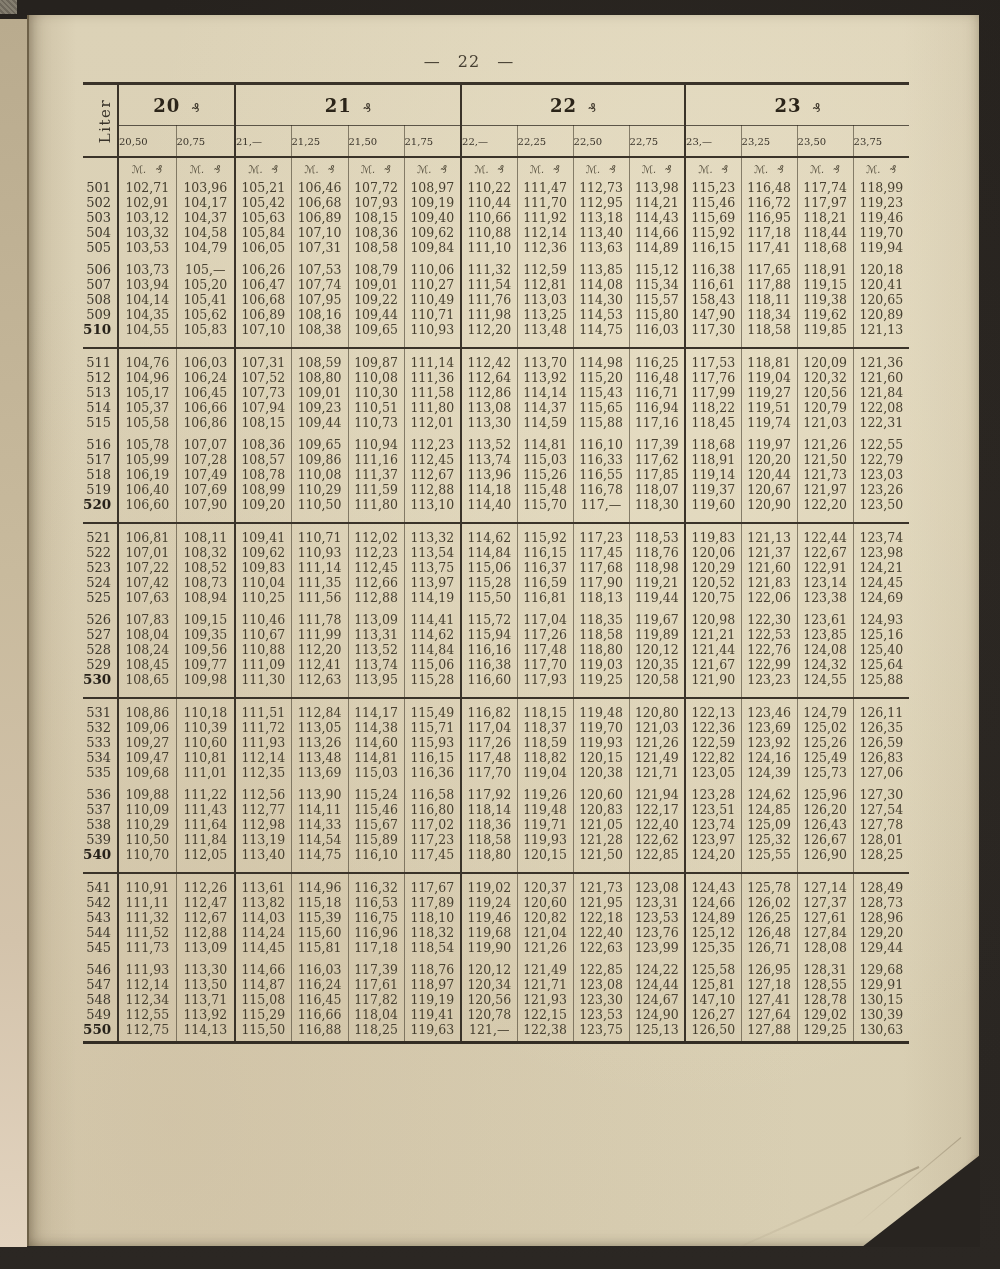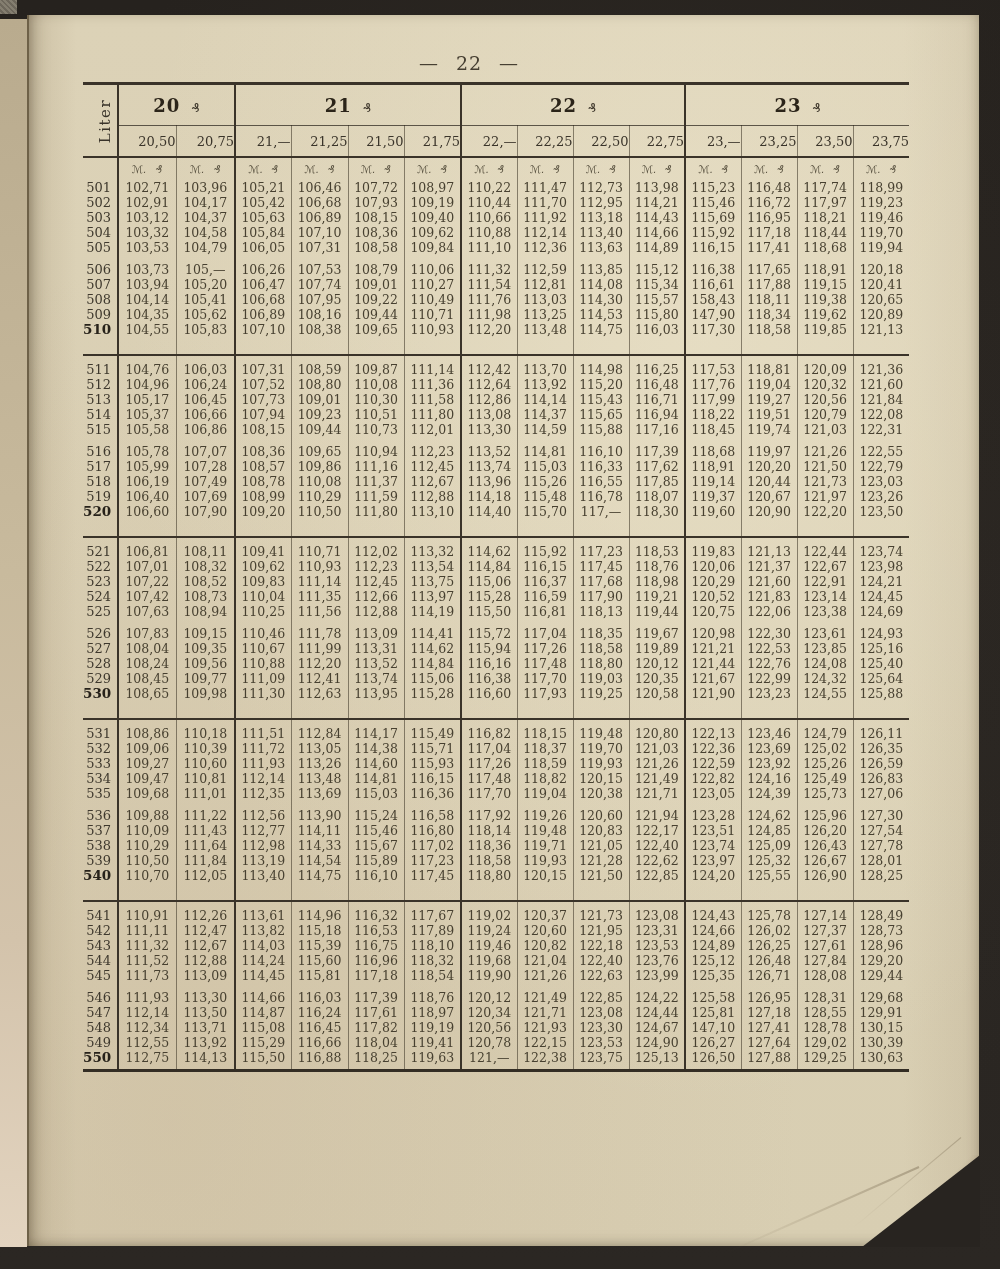--- a/index.html
+++ b/index.html
@@ -40,60 +40,60 @@
     clip-path:polygon(0 100%,100% 0,0 0);}
   .crease-line-1{position:absolute;right:60px;bottom:78px;width:210px;height:2px;
     background:linear-gradient(to right, rgba(0,0,0,0), rgba(110,95,70,.40));
     transform:rotate(-24deg);transform-origin:right center;}
   .crease-line-2{position:absolute;right:18px;bottom:108px;width:140px;height:1px;
     background:linear-gradient(to right, rgba(0,0,0,0), rgba(110,95,70,.35));
     transform:rotate(-40deg);transform-origin:right center;}
 
   
   .page-number{position:absolute;left:0;right:70px;top:37px;text-align:center;
-    font-size:19px;color:#463f32;letter-spacing:1px;}
+    font-size:16px;color:#463f32;letter-spacing:1px;}
   .page-number .num{margin:0 17px;}
   .page-title{position:absolute;right:78px;top:27px;
     font-size:27px;font-weight:700;color:#241f18;letter-spacing:.5px;}
 
   
   .table-wrap{position:absolute;left:54px;top:67px;width:828px;}
   table{border-collapse:collapse;table-layout:fixed;width:826px;
     --heavy:#3a3329;
     color:#474030;}
   th,td{padding:0;margin:0;font-weight:normal;overflow:hidden;white-space:nowrap;}
 
   
   th.corner{border-top:3px solid var(--heavy);border-right:2px solid var(--heavy);
     border-bottom:2px solid var(--heavy);text-align:center;vertical-align:middle;}
   .rot{display:inline-block;transform:rotate(-90deg);font-size:15px;letter-spacing:1.5px;color:#39332a;}
   th.ghead{border-top:3px solid var(--heavy);border-left:2px solid var(--heavy);
     border-bottom:1px solid rgba(58,51,41,.8);height:40px;text-align:center;vertical-align:middle;}
   .gnum{font-size:18px;font-weight:700;color:#2b2419;letter-spacing:1px;}
   .gpf{font-size:13px;color:#3c352a;margin-left:11px;font-family:"DejaVu Sans",sans-serif;}
-  th.phead{height:30px;font-size:13px;color:#3a342a;text-align:right;vertical-align:middle;
+  th.phead{height:30px;font-size:10px;color:#3a342a;text-align:left;vertical-align:middle;
     border-bottom:2px solid var(--heavy);}
   tr.units td{height:22px;vertical-align:middle;}
   tr.units .usym{display:flex;justify-content:space-evenly;align-items:center;padding:0 4px;}
   .umk,.upf{font-style:italic;font-size:10.5px;color:#5b5442;font-family:"DejaVu Sans",sans-serif;}
   td.uliter{border-right:2px solid var(--heavy);}
 
   
   .vh{border-left:2px solid var(--heavy);}
   .vt{border-left:1px solid rgba(74,66,50,.62);}
 
   
   tbody td{height:15px;line-height:15px;font-size:12.5px;}
   td.liter{text-align:right;padding-right:6px;border-right:2px solid var(--heavy);
     font-size:13px;color:#3e382d;}
   td.val{text-align:center;}
   tr.bold td.liter{font-weight:700;color:#27221a;font-size:13.5px;}
   tr.gap td{padding-top:7px;}
   tr.padtop td{padding-top:6px;}
-  tr.rule td{border-bottom:2px solid var(--heavy);padding-bottom:17px;}
+  tr.rule td{border-bottom:2px solid var(--heavy);padding-bottom:10px;}
   tr.last td{border-bottom:3px solid #332d24;padding-bottom:4px;}
 </style>
 </head>
 <body>
 
 <div class="scan-bg"></div>
 <div class="binding-cloth"></div>
 <div class="under-edge"></div>
 
 <div class="page">

